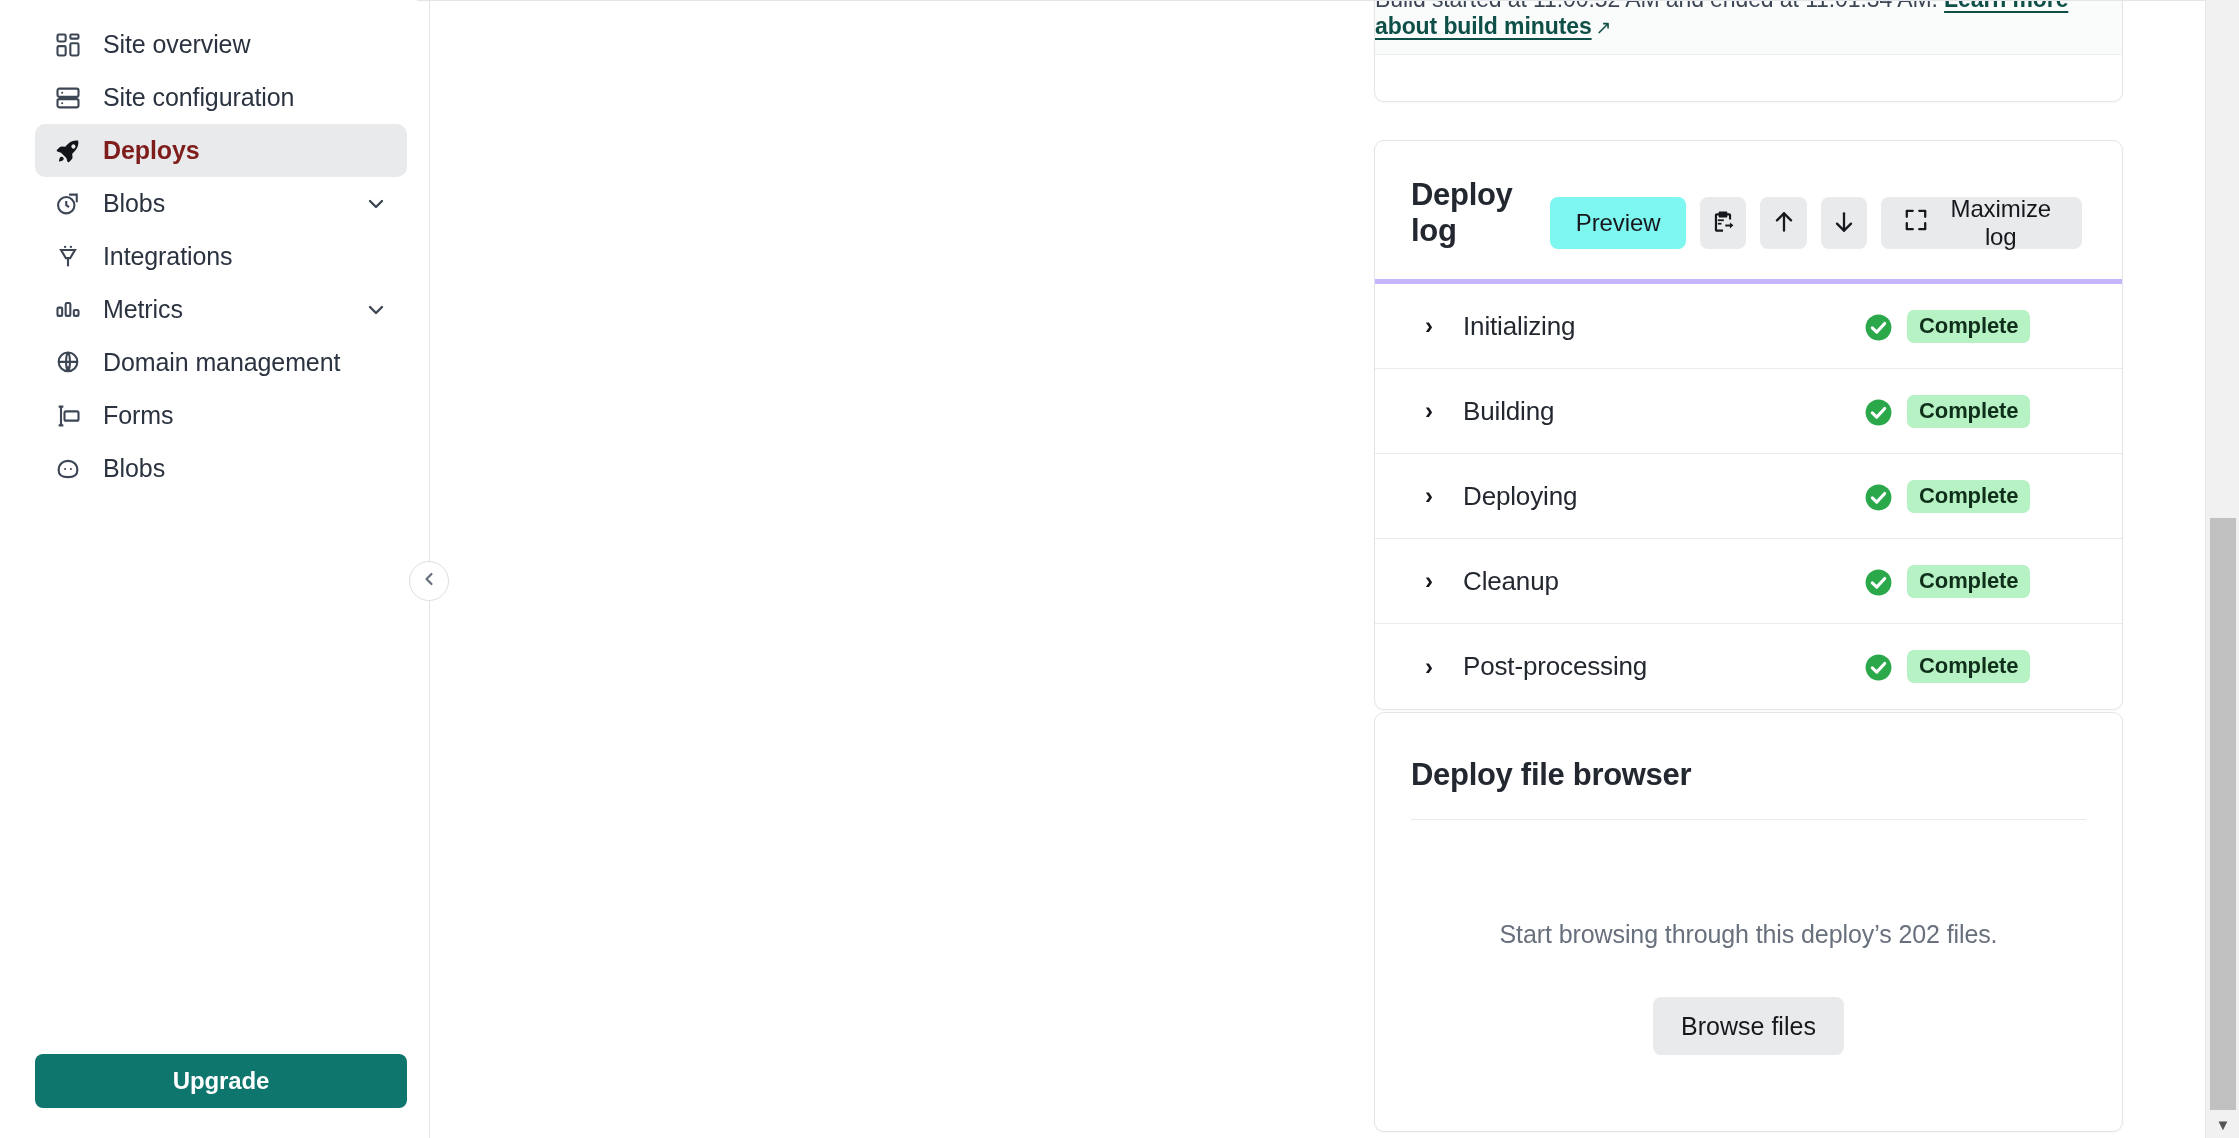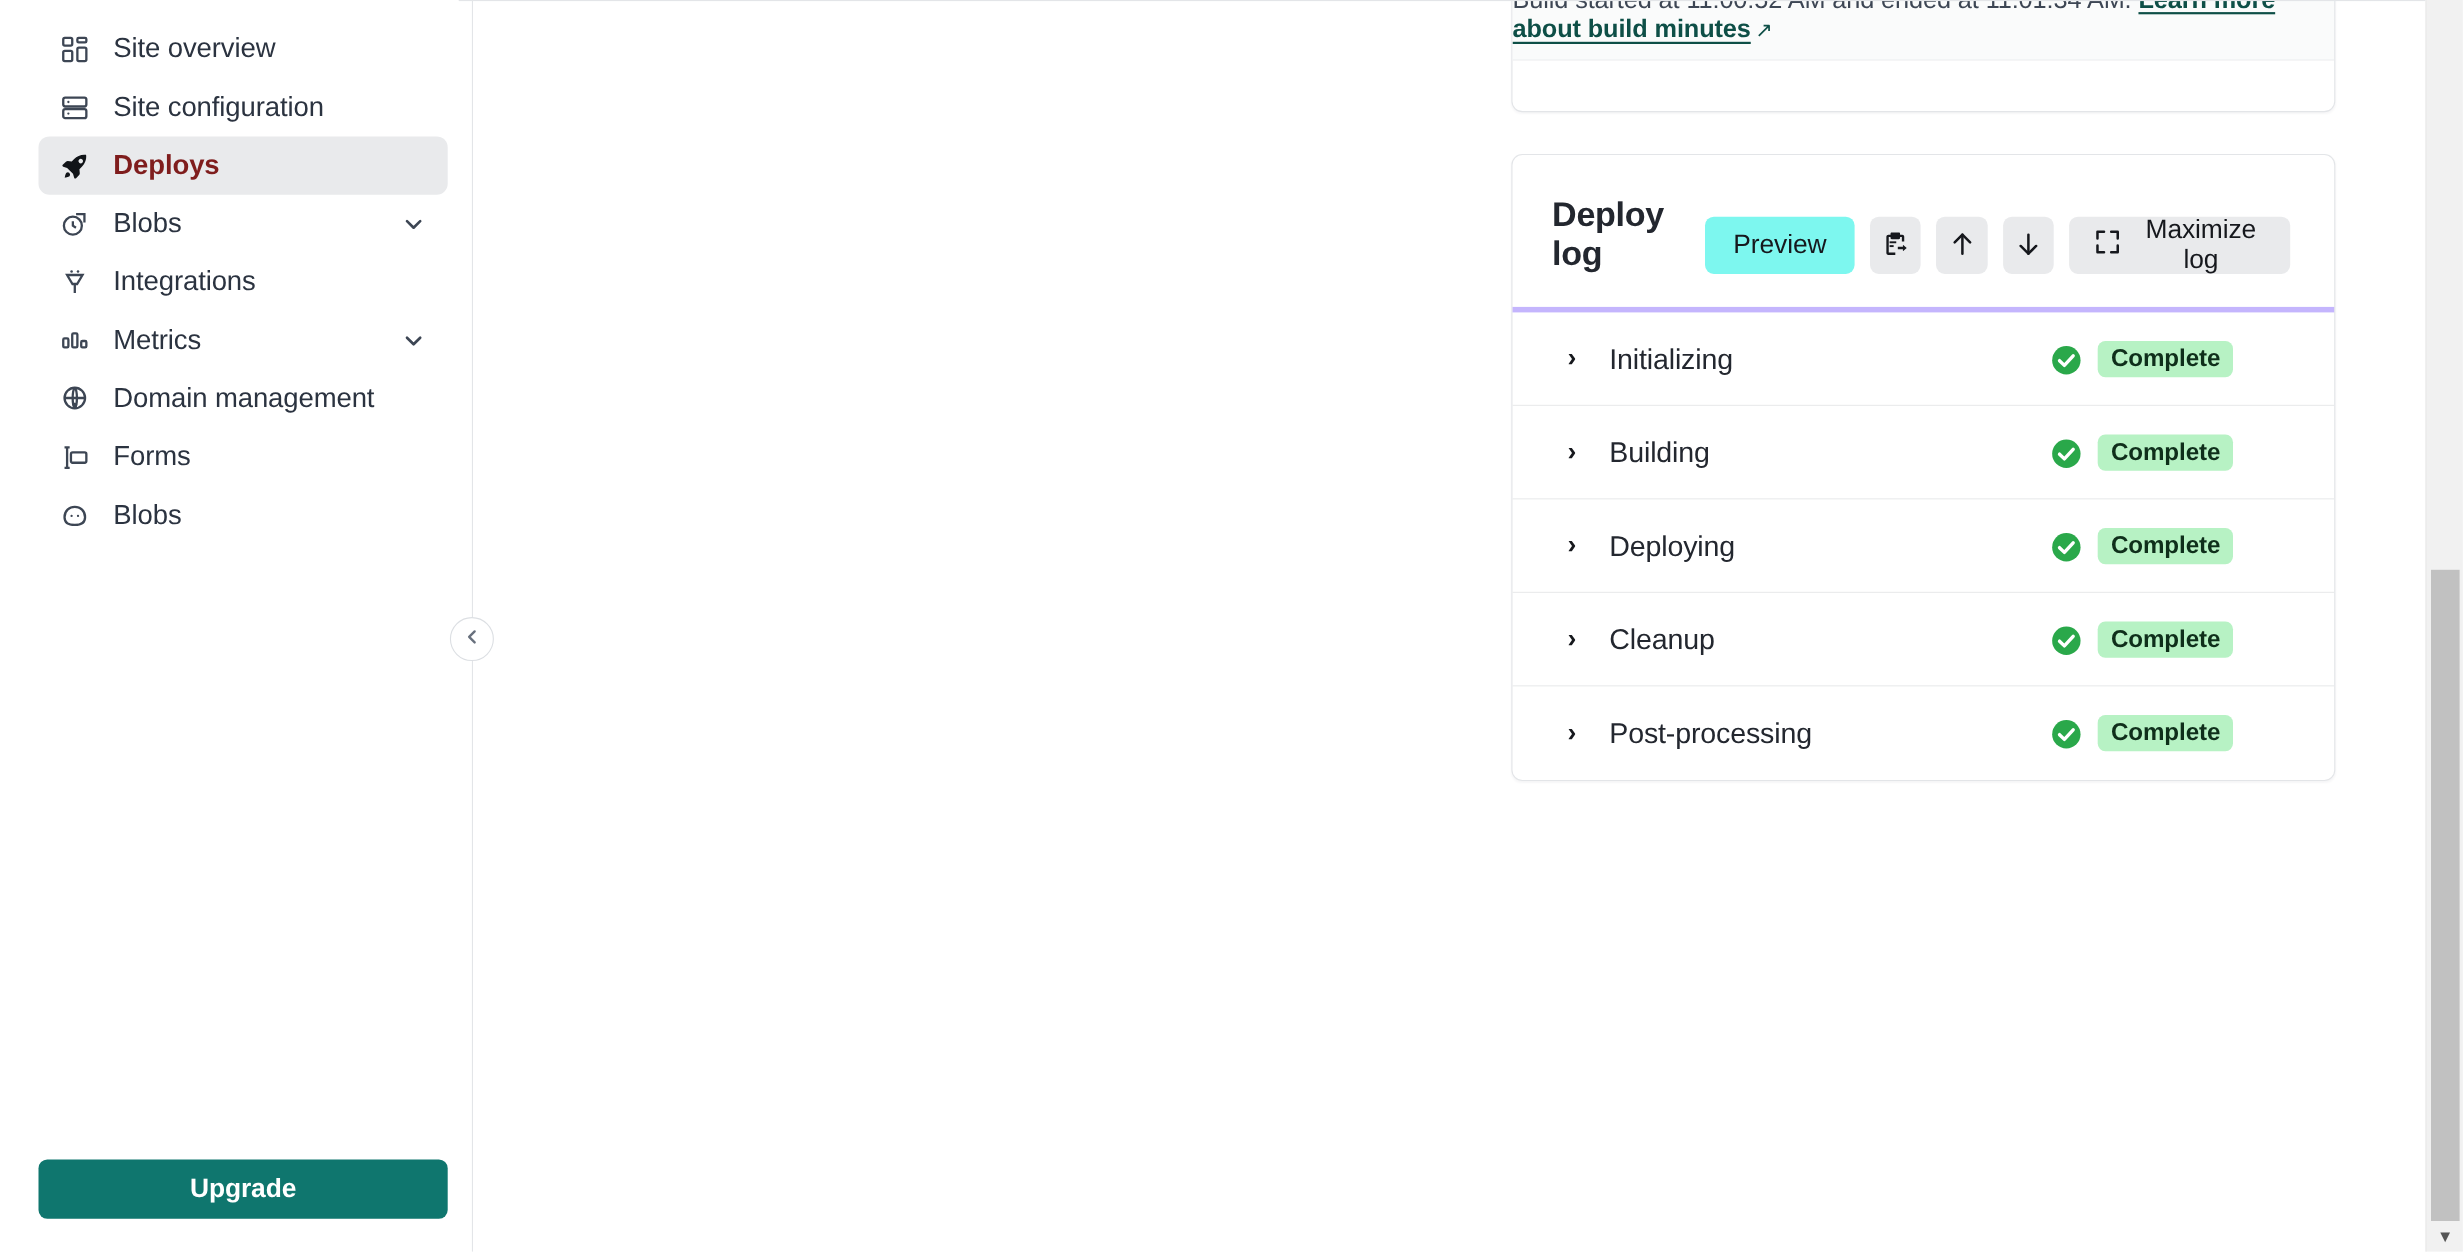--- a/index.html
+++ b/index.html
@@ -565,20 +565,28 @@
                   <polyline points="7.2 12.3 10.6 15.6 16.8 8.9" fill="none" stroke="#ffffff" stroke-width="2.4" stroke-linecap="round" stroke-linejoin="round"></polyline>
                 </svg>
             </span>
             <span class="status-badge">Complete</span>
           </span>
         </div>
 
       </div>
     </section>
 
+    <section class="card card-abs fb-card">
+      <h2 class="fb-title">Deploy file browser</h2>
+      <div class="fb-divider"></div>
+      <div class="fb-body">
+        <p class="fb-text">Start browsing through this deploy’s 202 files.</p>
+        <button class="fb-browse">Browse files</button>
+      </div>
+    </section>
 
   </main>
 
   <div class="scrollbar">
     <div class="sb-thumb"></div>
     <div class="sb-arrow">▼</div>
   </div>
 
 </div>
 

